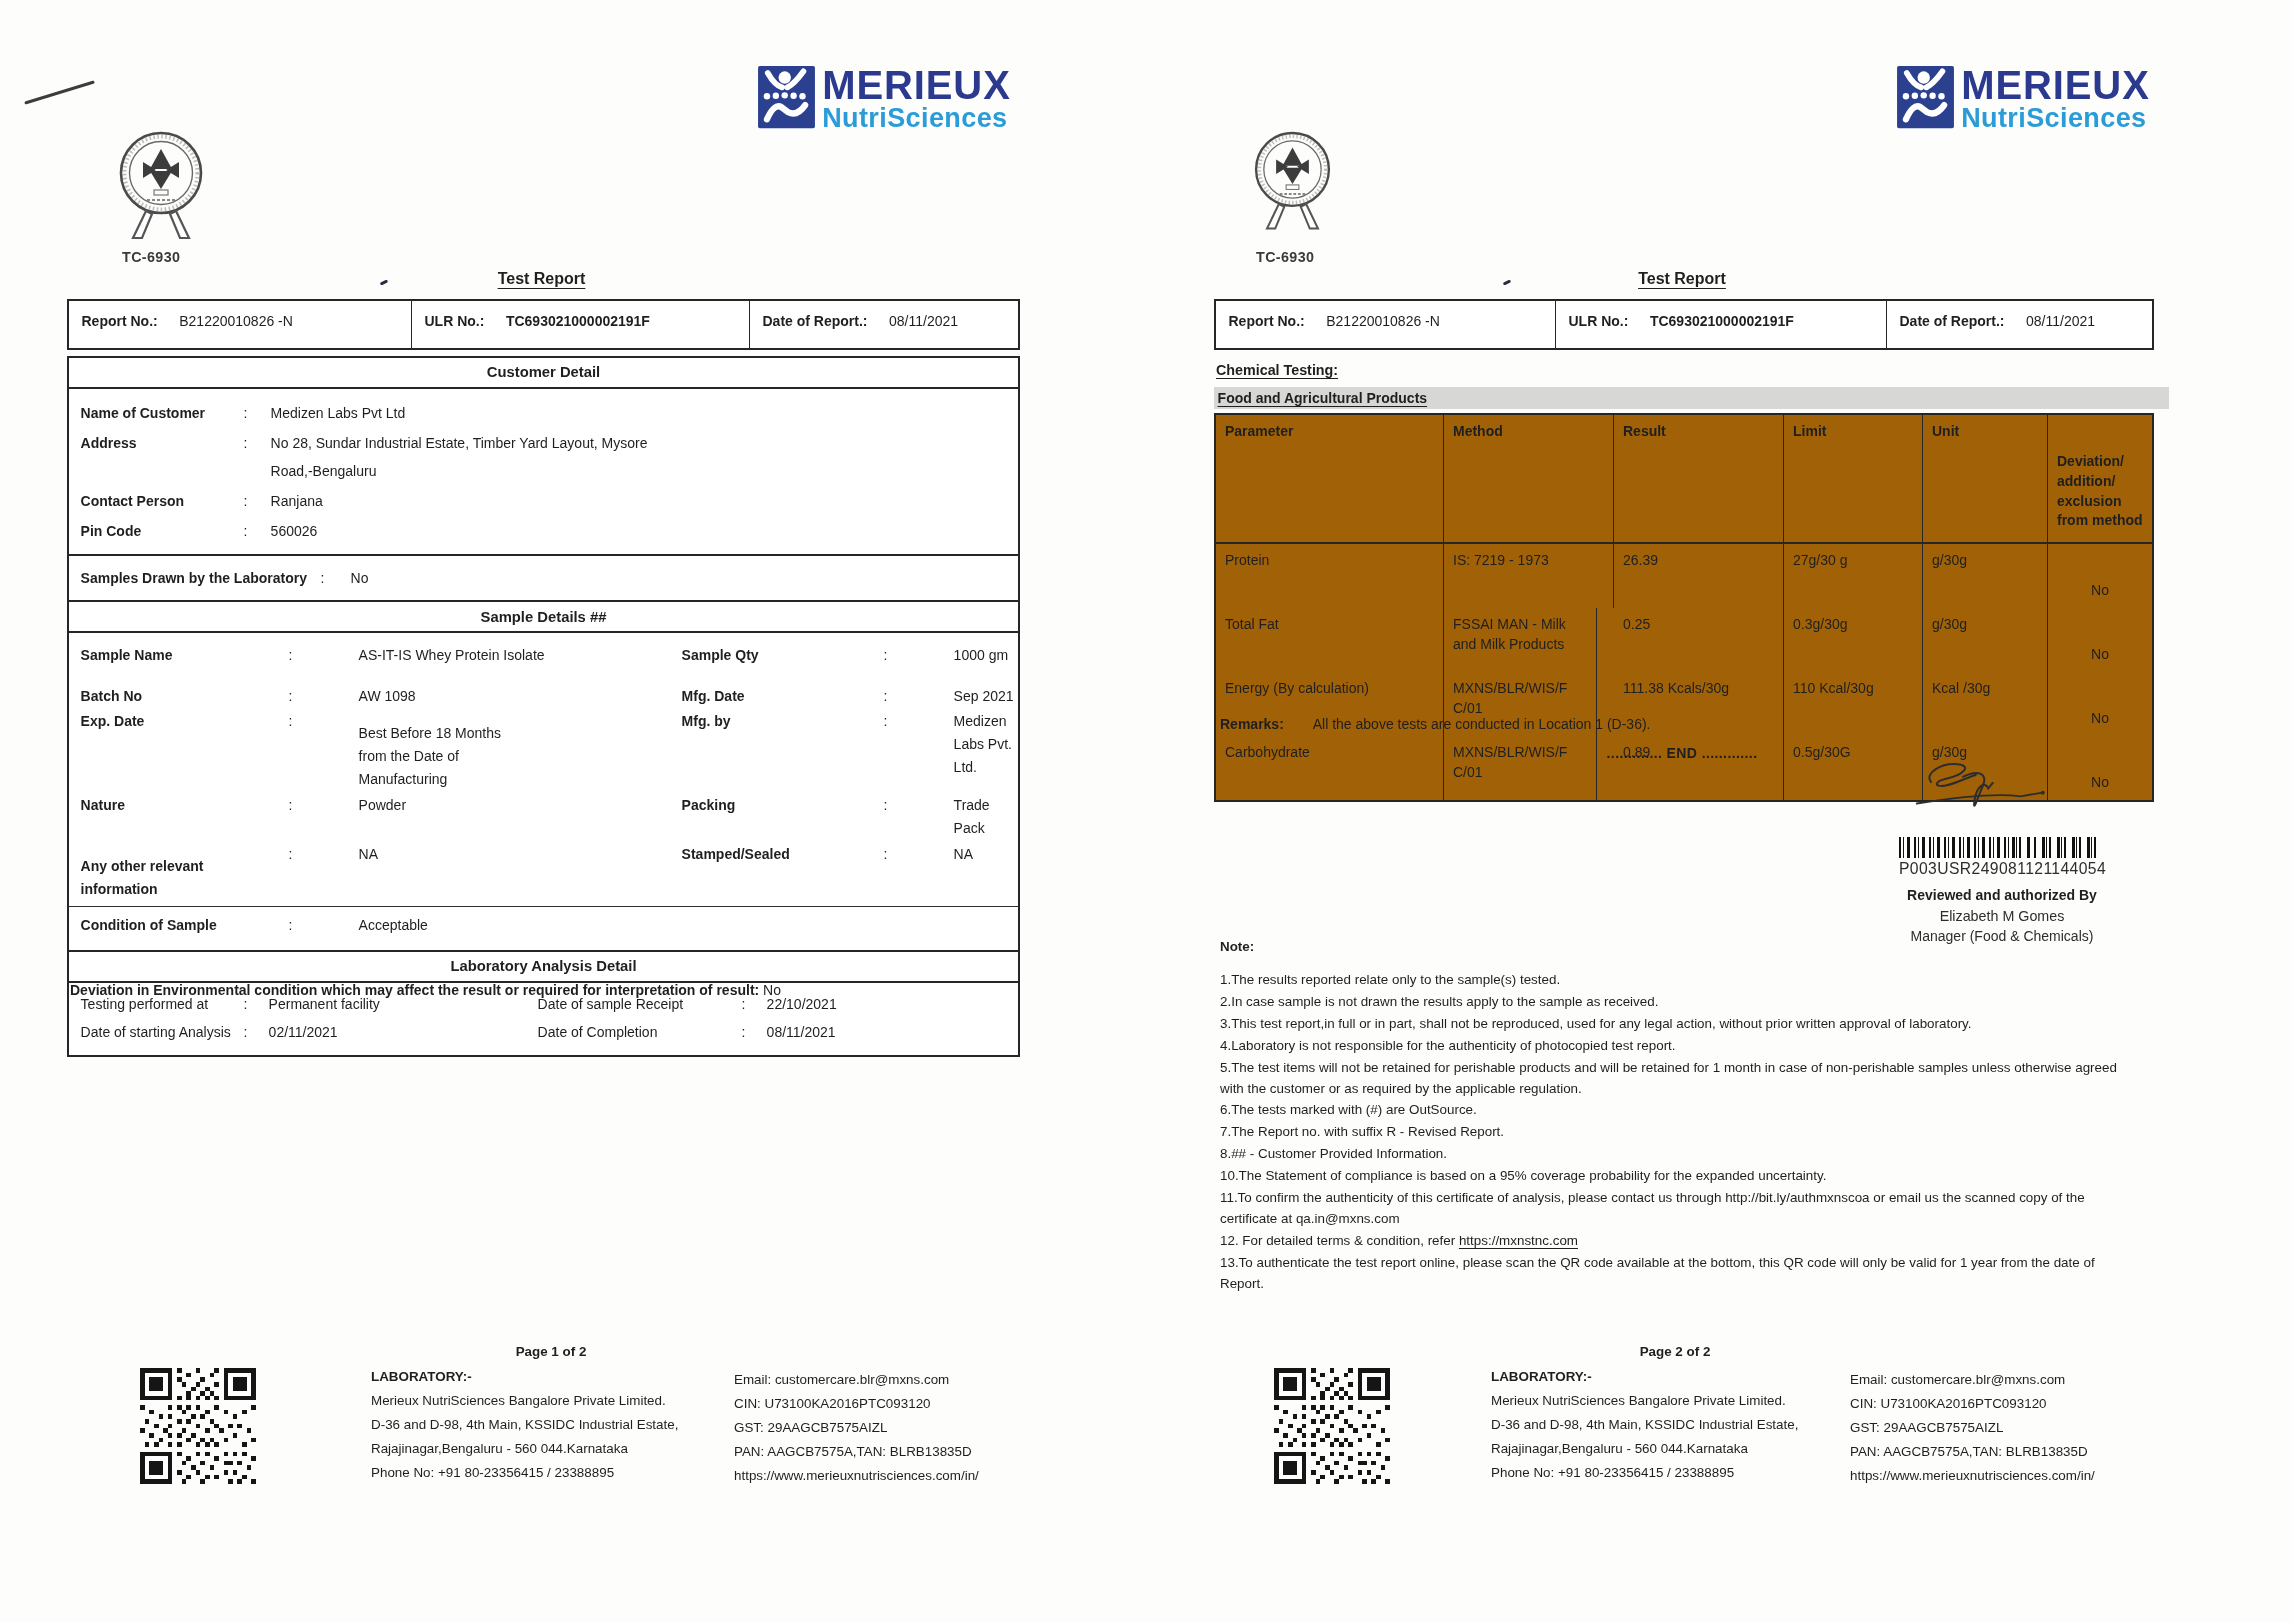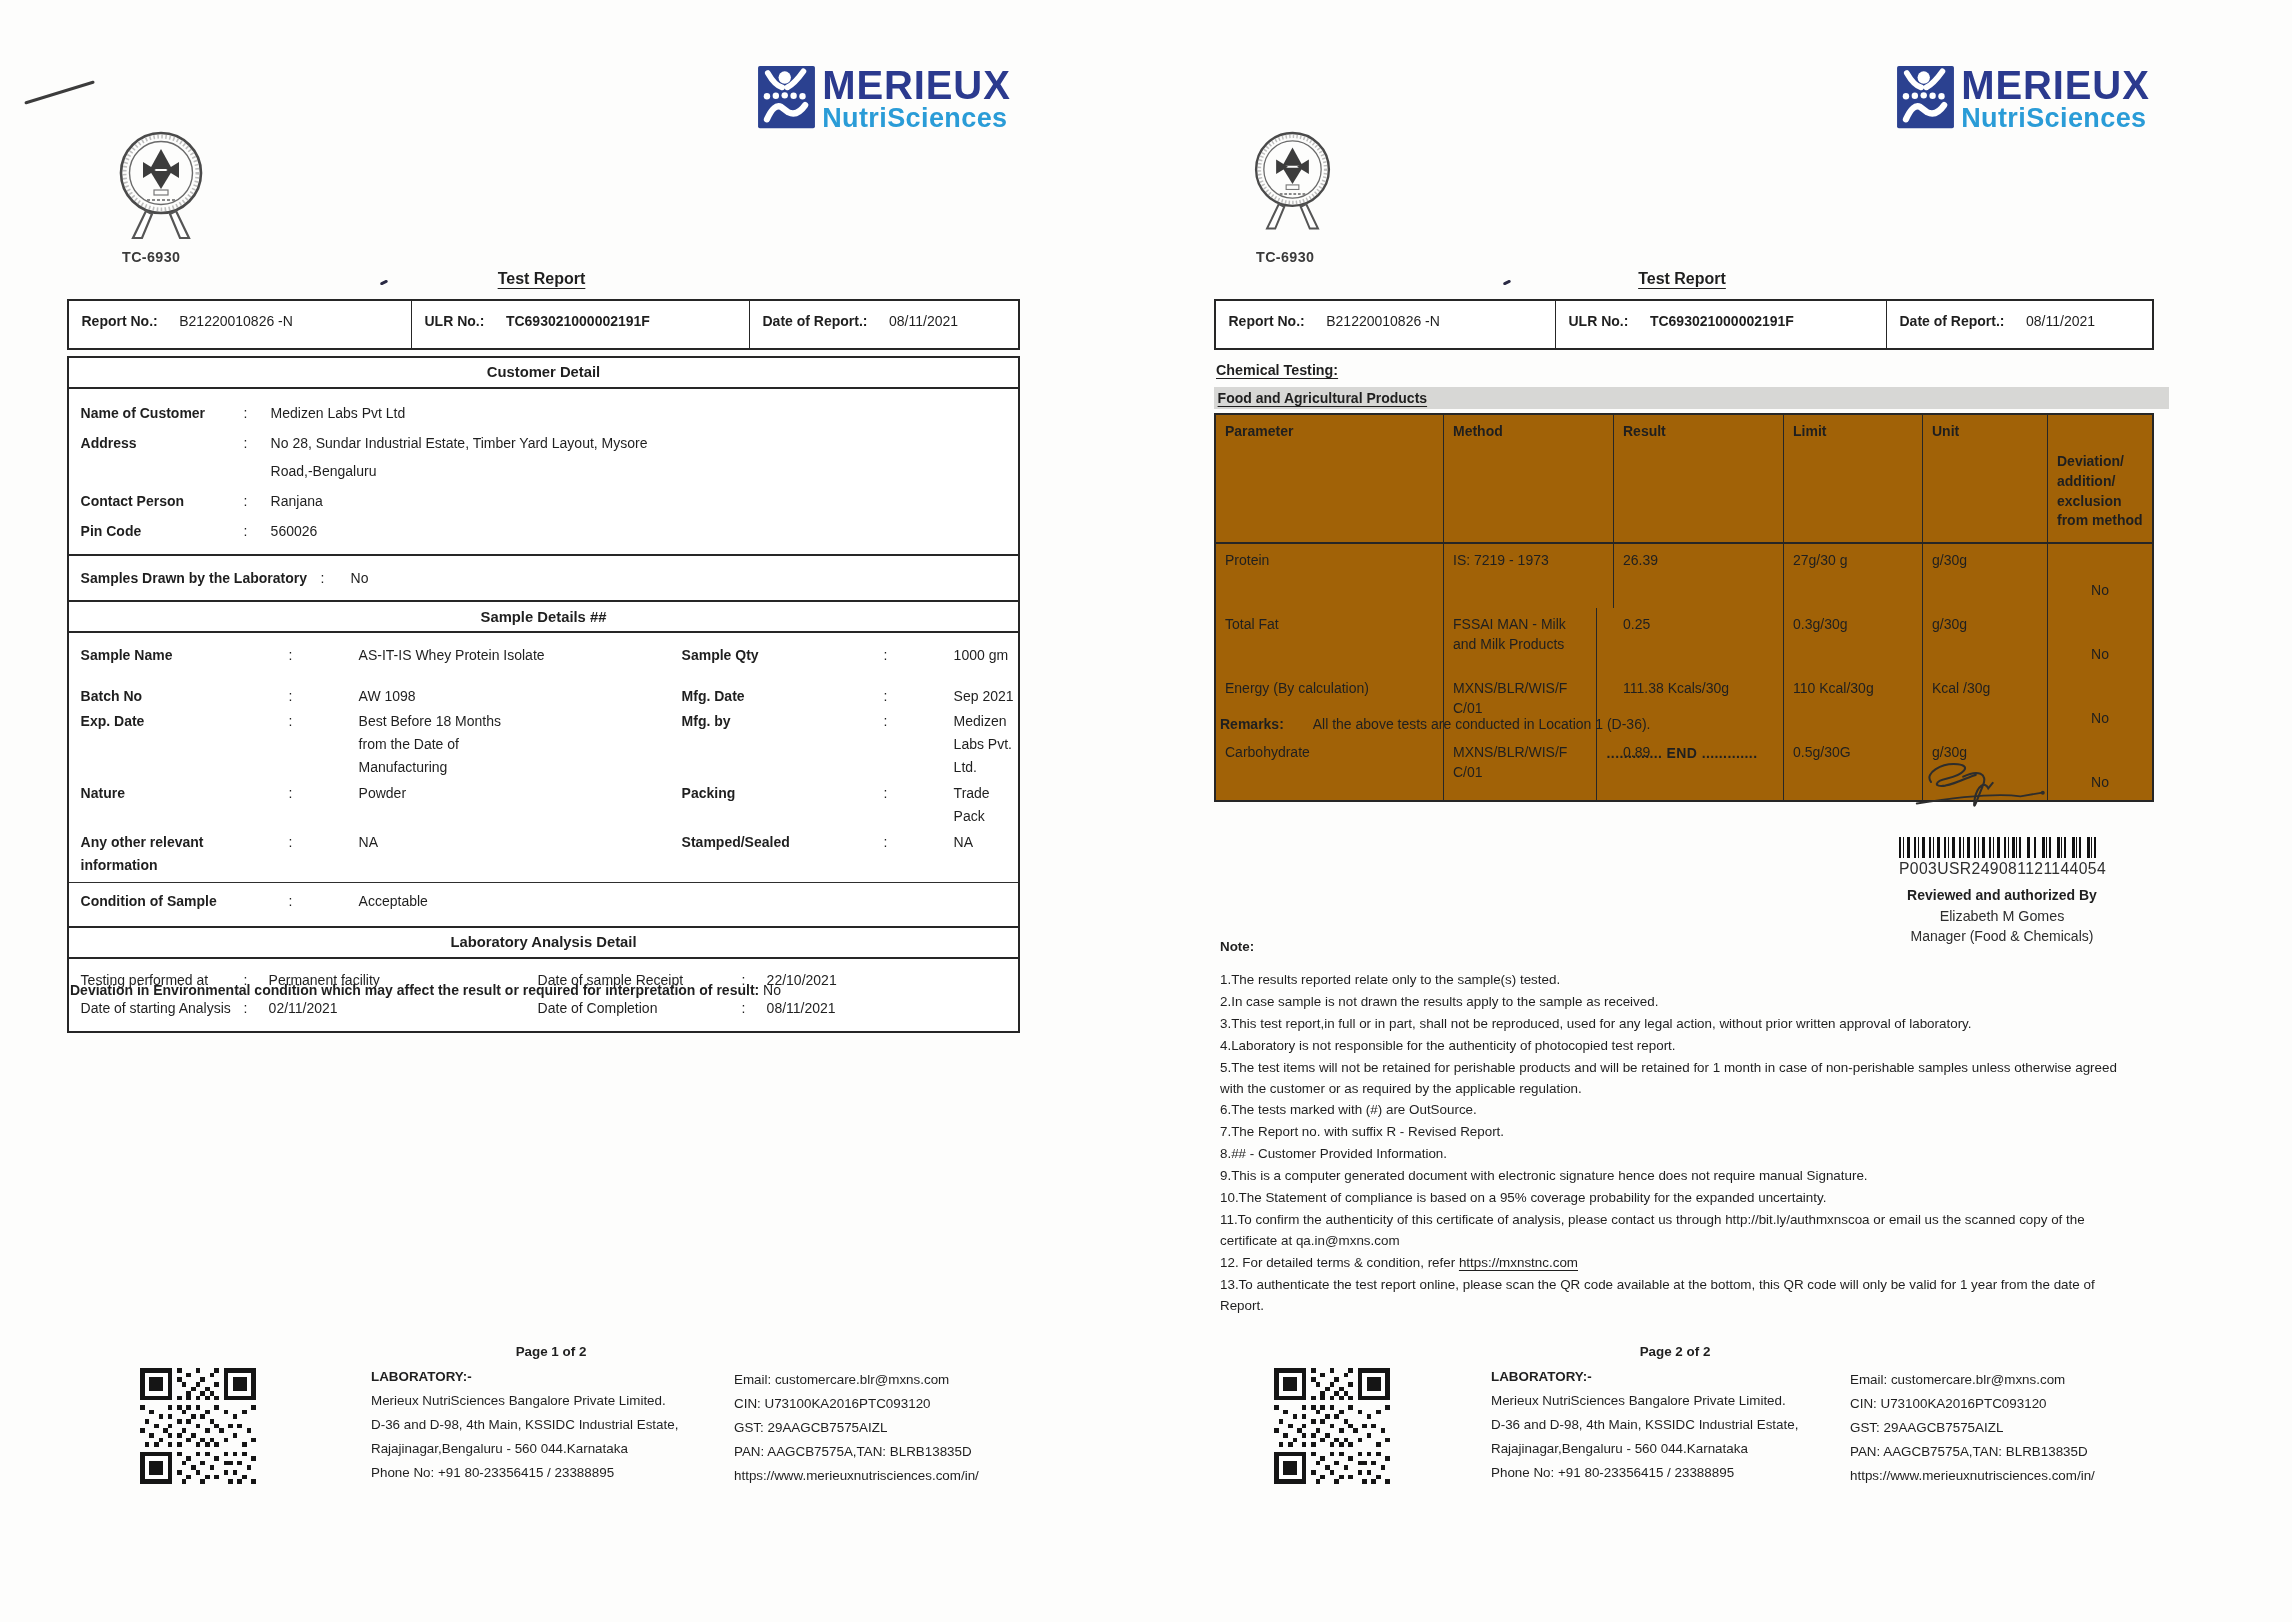--- a/index.html
+++ b/index.html
@@ -27,21 +27,21 @@
   .sec-title{text-align:center;font-weight:bold;font-size:14.8px;padding:6.3px 0;border-bottom:2.7px solid #262626;}
   .sec-title.top{border-top:2.7px solid #262626;}
   .sec-body{padding:10.7px 0 7.2px 0;}
   .kv{display:grid;grid-template-columns:163px 27px 1fr;padding-left:11.6px;line-height:28px;margin-bottom:1.8px;}
   .kv .k{font-weight:bold;}
   .colon::before{content:":";}
   .kv .v{max-width:399px;}
   .pr{display:grid;grid-template-columns:163px 25px 278px 157px 25px 1fr;padding-left:11.6px;line-height:23px;margin-bottom:2.7px;gap:45px;}
   .pr .k{font-weight:bold;}
   .pr .v{max-width:215px;padding-right:9px;}
-  .w175{max-width:157px !important;}
+  .w175{max-width:157px !important;margin-top:12px;}
   .mb18{margin-bottom:18px;}
   .cond{border-top:1.8px solid #2e2e2e;padding:7.2px 0 5.4px 0;margin-top:5.4px;}
   .drawn{border-top:2.7px solid #262626;display:grid;grid-template-columns:240px 30px 1fr;padding:9.9px 0 9.9px 11.6px;line-height:25px;}
   .drawn .k{font-weight:bold;}
   .pr2{display:grid;grid-template-columns:163px 25px 269px 204px 25px 1fr;padding-left:11.6px;line-height:28px;}
   .dev-line{font-size:14px;line-height:19.7px;}
   
   .ct{display:grid;grid-template-columns:228px 170px 170px 139px 125px 1fr;border:2.2px solid #262626;background:#a16207;}
   .ct>div{border-right:1.6px solid #262626;padding:7.2px 9px;line-height:19.7px;overflow-wrap:break-word;}
   .ct>div:nth-child(6n){border-right:none;text-align:center;margin-top:30px;}
@@ -381,21 +381,20 @@
   <div class="abs b" style="left:1220px;top:939px;font-size:13.4px">Note:</div>
   <div class="abs notes" style="left:1220px;top:969px;width:909px">
     <div>1.The results reported relate only to the sample(s) tested.</div>
     <div>2.In case sample is not drawn the results apply to the sample as received.</div>
     <div>3.This test report,in full or in part, shall not be reproduced, used for any legal action, without prior written approval of laboratory.</div>
     <div>4.Laboratory is not responsible for the authenticity of photocopied test report.</div>
     <div>5.The test items will not be retained for perishable products and will be retained for 1 month in case of non-perishable samples unless otherwise agreed with the customer or as required by the applicable regulation.</div>
     <div>6.The tests marked with (#) are OutSource.</div>
     <div>7.The Report no. with suffix R - Revised Report.</div>
     <div>8.## - Customer Provided Information.</div>
-    <div>9.This is a computer generated document with electronic signature hence does not require manual Signature.</div>
     <div>10.The Statement of compliance is based on a 95% coverage probability for the expanded uncertainty.</div>
     <div>11.To confirm the authenticity of this certificate of analysis, please contact us through http://bit.ly/authmxnscoa or email us the scanned copy of the certificate at qa.in@mxns.com</div>
     <div><span>12. For detailed  terms &amp; condition, refer </span><span class="u">https://mxnstnc.com</span></div>
     <div>13.To authenticate the test report online, please scan the QR code available at the bottom, this QR code will only be valid for 1 year from the date of Report.</div>
   </div>
 
   <div class="abs pg-label" style="left:1496px;top:1344px;width:358px">Page 2 of 2</div>
   <div class="abs qr" style="left:1274px;top:1368px">
     <svg width="116" height="116" viewBox="0 0 25 25" shape-rendering="crispEdges">
         <use href="#qr"></use>

